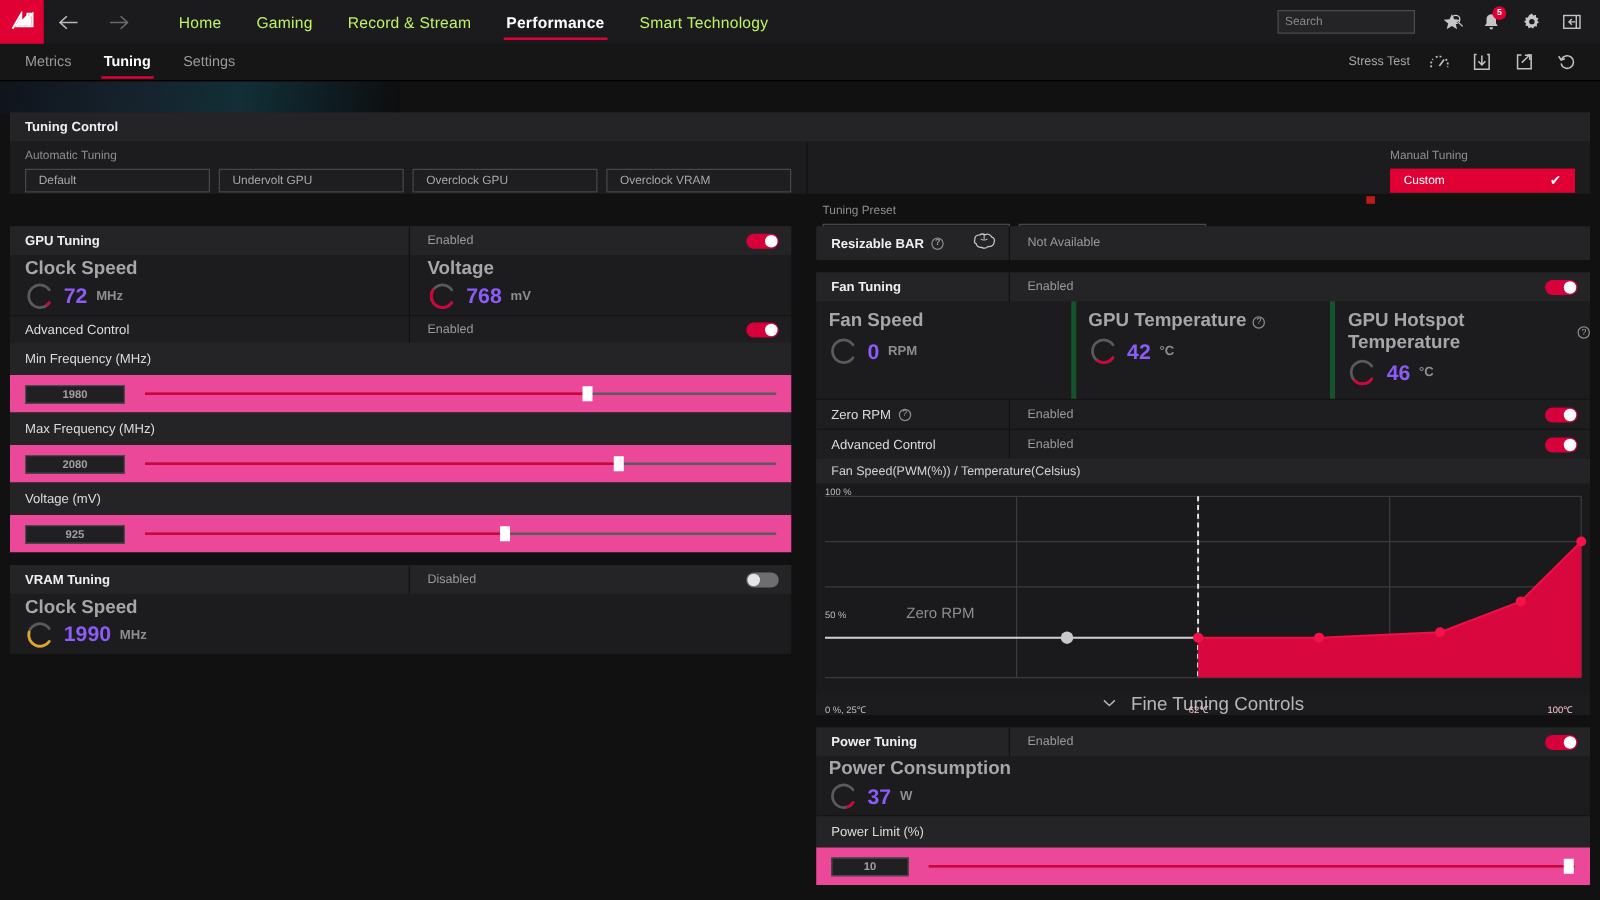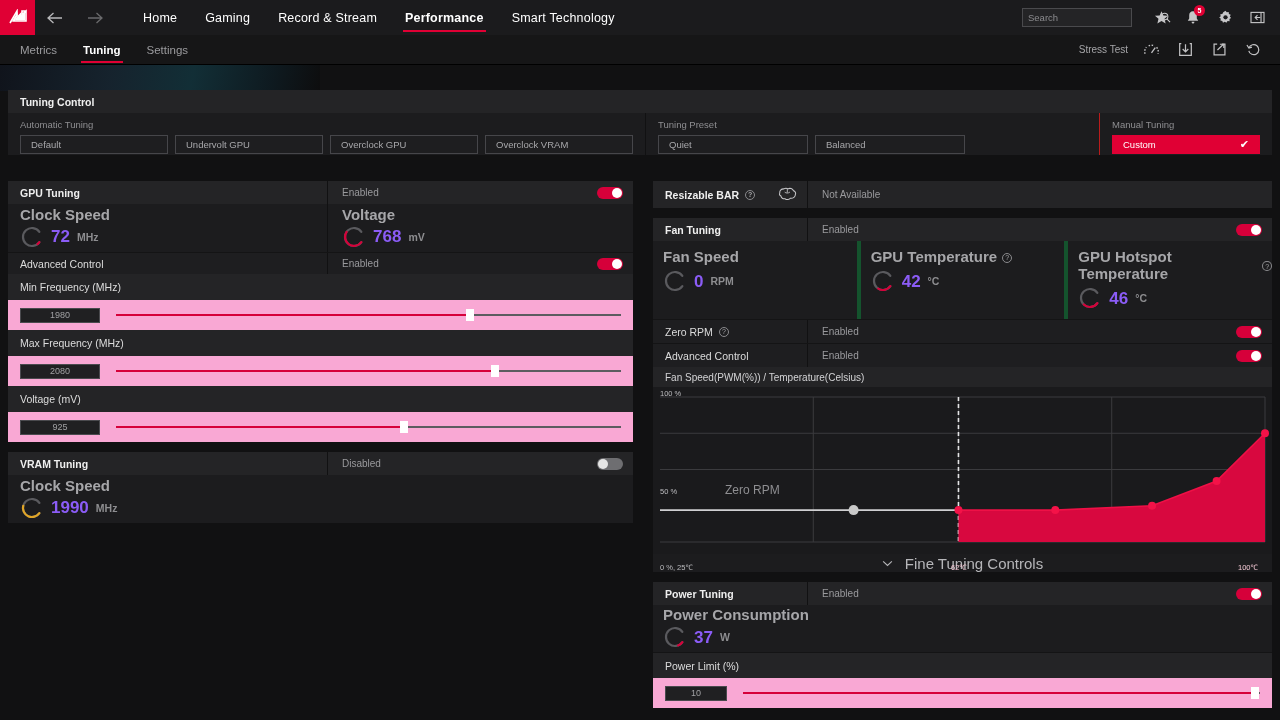--- a/index.html
+++ b/index.html
@@ -24,21 +24,21 @@
   }
   .logo svg { display:block; }
   .navarrow {
     width: 40px; height: 35px; display: flex; align-items: center; justify-content: center;
     color: #b9b9bb; font-size: 17px; cursor: default;
   }
   .navarrow.off { color: #6a6a6c; }
   .navlinks { display: flex; align-items: center; height: 35px; margin-left: 14px; }
   .navlink {
     position: relative; height: 35px; display: flex; align-items: center;
-    padding: 0 14px; font-size: 12.5px; color: #ffffff; letter-spacing: .2px;
+    padding: 0 14px; font-size: 12.5px; color: #bef264; letter-spacing: .2px;
   }
   .navlink.active { color: #ffffff; font-weight: bold; }
   .navlink.active::after {
     content: ""; position: absolute; left: 12px; right: 12px; bottom: 3px;
     height: 2px; background: #e00034;
   }
   .topright { margin-left: auto; display: flex; align-items: center; padding-right: 8px; gap: 2px; }
   .searchbox {
     width: 110px; height: 19px; border: 1px solid #4a4a4d; background: #242426;
     display: flex; align-items: center; padding: 0 5px; margin-right: 12px;
@@ -115,21 +115,21 @@
   }
   .toggle.off { background: #6e6e71; }
   .toggle.off .knob { right: auto; left: 1px; background: #e6e6e6; }
 
   
   #tuningControl { position: absolute; left: 8px; top: 25px; width: 1264px; height: 65px; }
   .tc-body { display: flex; height: 42px; }
   .tc-sec { padding: 6px 12px 0 12px; position: relative; }
   .tc-sec-label { font-size: 9.5px; color: #8e8e91; margin-bottom: 5px; }
   .tc-auto { flex: 0 0 632px; border-right: 1px solid #111112; }
-  .tc-preset { flex: 1; border-right: 1px solid #b91c1c; }
+  .tc-preset { flex: 1; border-right: 7px solid #b91c1c; margin-top: 44px; }
   .tc-manual { flex: 0 0 164px; }
   .pillrow { display: flex; gap: 7px; }
   .pill {
     height: 19px; border: 1px solid #46464a; background: #1e1e20;
     display: flex; align-items: center; padding: 0 10px;
     font-size: 9.5px; color: #a8a8ab;
   }
   .pill.w1 { width: 148px; }
   .pill.w2 { width: 150px; }
   .pill.custom {
@@ -144,21 +144,21 @@
   .metric-label { font-size: 15px; font-weight: bold; color: #a6a6a9; margin-bottom: 2px; }
   .metric-val { display: flex; align-items: center; gap: 7px; }
   .gauge { width: 24px; height: 24px; flex: 0 0 24px; }
   .metric-num { font-size: 17px; color: #8b5cf6; font-weight: bold; line-height: 1; }
   .metric-unit { font-size: 10.5px; color: #8d8d90; font-weight: bold; }
 
   .slider-label {
     height: 26px; display: flex; align-items: center; padding-left: 12px;
     font-size: 10.5px; color: #dcdcdc; background: #242426;
   }
-  .slider-row { height: 30px; display: flex; align-items: center; padding: 0 12px; background:#f9a8d4; }
+  .slider-row { height: 30px; display: flex; align-items: center; padding: 0 12px; background:#ec4899;font-weight:bold; }
   .numbox {
     width: 80px; height: 15px; border: 1px solid #4a4a4e; background: #202022;
     display: flex; align-items: center; justify-content: center;
     font-size: 9px; color: #a0a0a3; flex: 0 0 80px;
   }
   .track { flex: 1; margin-left: 16px; height: 12px; position: relative; }
   .track .base {
     position: absolute; top: 5px; left: 0; right: 0; height: 2px; background: #5c5c60;
   }
   .track .fill { position: absolute; top: 5px; left: 0; height: 2px; background: #d6003a; }

